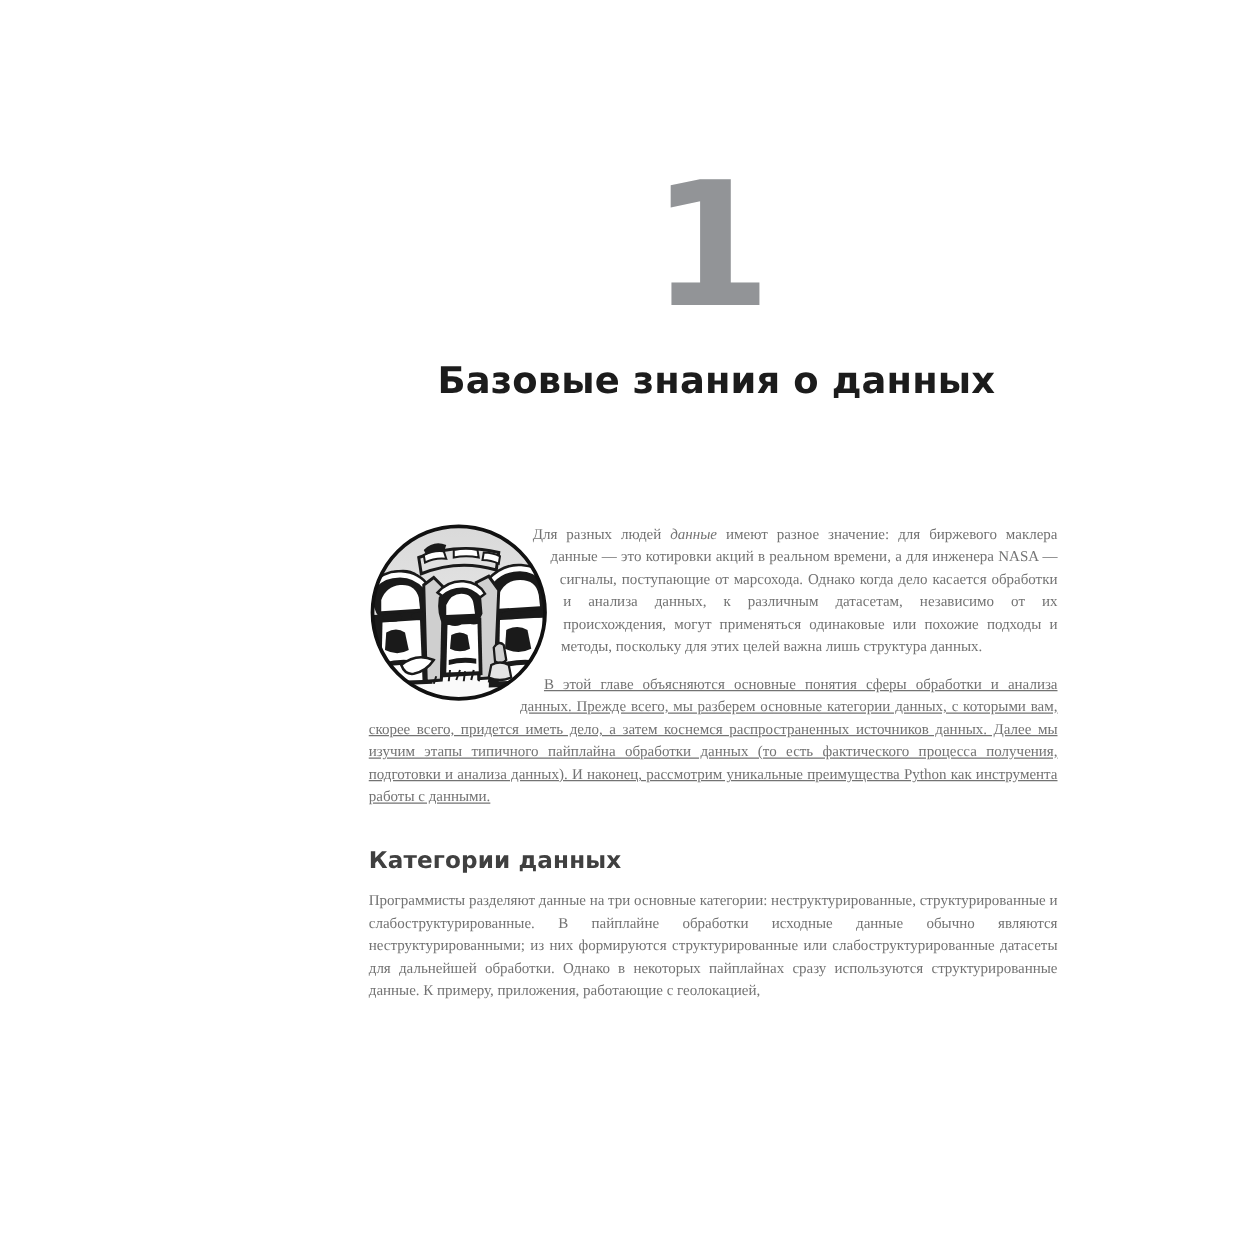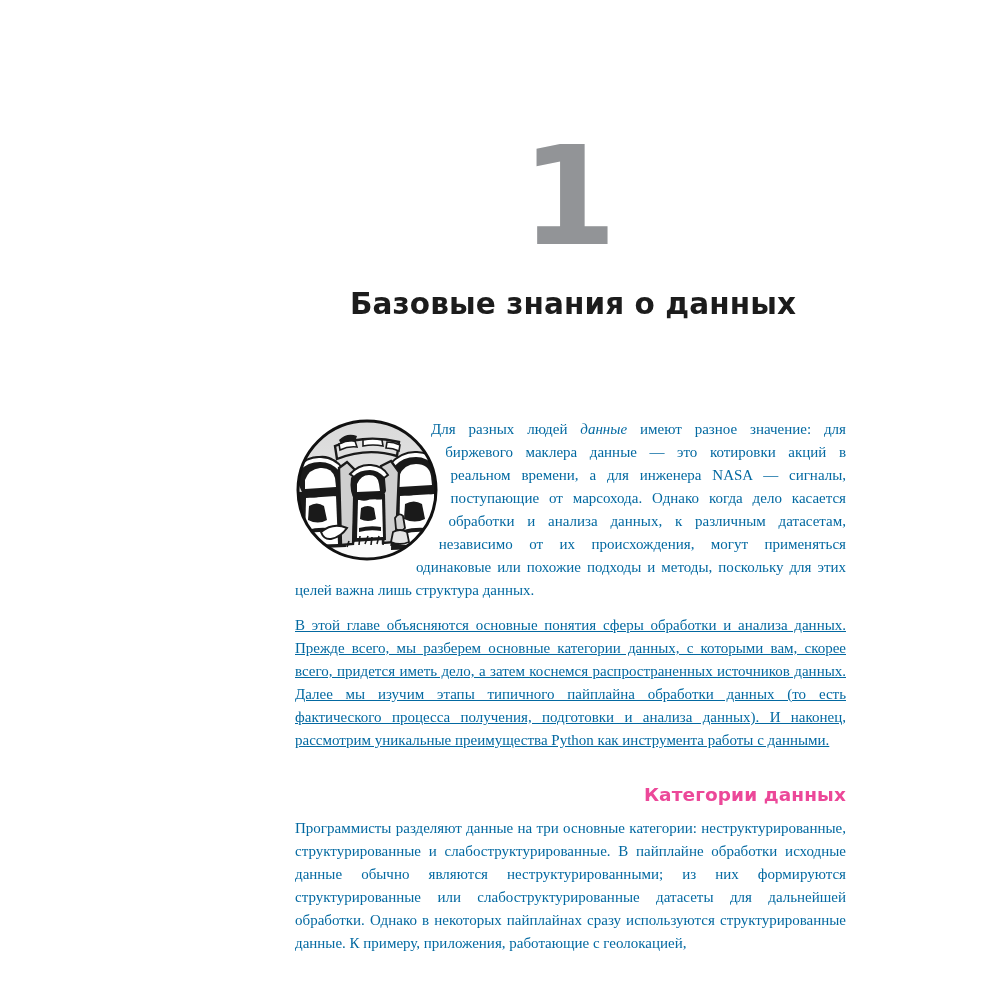--- a/index.html
+++ b/index.html
@@ -76,26 +76,26 @@
     position: relative;
   }
   .illo svg {
     display: block;
     width: 144px;
     height: 144px;
   }
 
   p.body {
     margin: 0 0 0 0;
-    font-size: 15px;
-    line-height: 23px;
+    font-size: 12px;
+    line-height: 18px;
     text-align: justify;
     text-justify: inter-word;
     hyphens: manual;
-    color: #0369a1;
+    color: #737373;
   }
   p.body + p.body {
     margin-top: 12px;
     text-decoration: underline;
   }
   p.body em {
     font-style: italic;
   }
 
   .para-lead {
@@ -103,22 +103,21 @@
   }
 
   
   h2.section-heading {
     margin: 32px 0 11px 0;
     font-family: "DejaVu Sans", "Liberation Sans", sans-serif;
     font-weight: 700;
     font-size: 18.5px;
     line-height: 1.2;
     letter-spacing: 0.1px;
-    color: #ec4899;
-    text-align: right;
+    color: #404040;
   }
 </style>
 </head>
 <body>
 
 <div class="page">
 
   <div class="chapter-number-wrap">
     <span class="chapter-number">1</span>
   </div>

